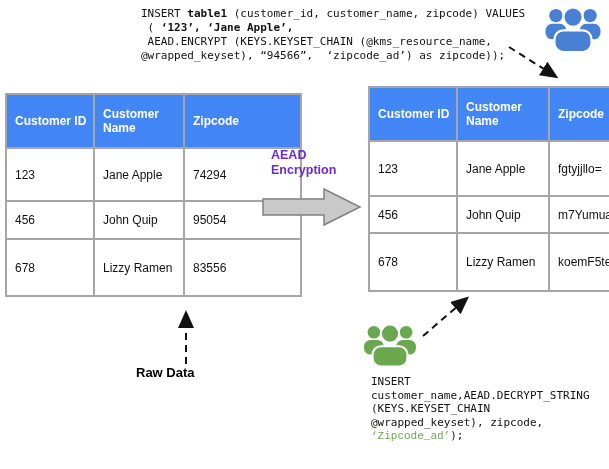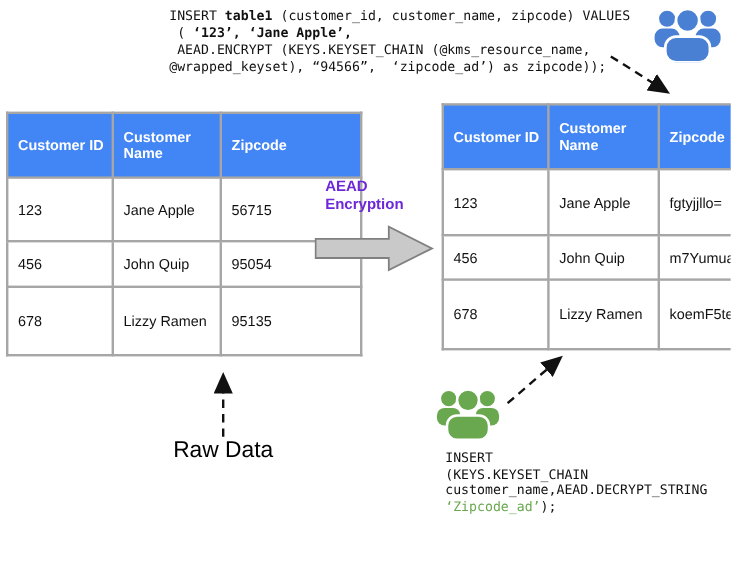--- a/index.html
+++ b/index.html
@@ -40,22 +40,22 @@
   table.enc thead tr{height:54px;}
   table.enc tbody tr:nth-child(1){height:55px;}
   table.enc tbody tr:nth-child(2){height:37px;}
   table.enc tbody tr:nth-child(3){height:58px;}
   
   .aead-label{
     position:absolute;left:271px;top:148px;width:82px;
     font-weight:bold;font-size:12.5px;line-height:15px;color:#6d28d9;
   }
   .raw-label{
-    position:absolute;left:136px;top:365px;width:100px;text-align:center;
-    font-weight:normal;font-size:19px;color:#000;
+    position:absolute;left:136px;top:365px;width:100px;
+    font-weight:bold;font-size:13px;color:#000;
   }
   
   .users{position:absolute;}
   .users svg{display:block;width:100%;height:100%;}
   .users.blue{left:542px;top:0px;width:62px;height:52px;color:var(--users-blue,#4a80d4);}
   .users.green{left:362px;top:315px;width:56px;height:54px;color:var(--users-green,#6aa84f);}
   .block-arrow{position:absolute;left:262px;top:186px;width:100px;height:42px;}
   .overlay{position:absolute;left:0;top:0;pointer-events:none;}
 </style>
 </head>
@@ -83,31 +83,31 @@
         <tr>
           <th>Customer ID</th>
           <th>Customer Name</th>
           <th>Zipcode</th>
         </tr>
       </thead>
       <tbody>
         <tr>
           <td>123</td>
           <td>Jane Apple</td>
-          <td>56715</td>
+          <td>74294</td>
         </tr>
         <tr>
           <td>456</td>
           <td>John Quip</td>
           <td>95054</td>
         </tr>
         <tr>
           <td>678</td>
           <td>Lizzy Ramen</td>
-          <td>95135</td>
+          <td>83556</td>
         </tr>
       </tbody>
     </table>
 
   <table class="dtbl enc">
       <thead>
         <tr>
           <th>Customer ID</th>
           <th>Customer Name</th>
           <th>Zipcode</th>
@@ -147,21 +147,21 @@
         <circle cx="17" cy="21" r="9"></circle>
         <rect x="3" y="32" width="28" height="21" rx="9"></rect>
         <circle cx="63" cy="21" r="9"></circle>
         <rect x="49" y="32" width="28" height="21" rx="9"></rect>
         <circle cx="40" cy="23" r="13" stroke="#fff" stroke-width="3"></circle>
         <rect x="15" y="41" width="50" height="29" rx="12" stroke="#fff" stroke-width="3"></rect>
       </g>
     </svg>
   </div>
 
-  <div class="code select"><div><span>INSERT</span></div><div><span>(KEYS.KEYSET_CHAIN</span></div><div><span>customer_name,AEAD.DECRYPT_STRING</span></div><div><span style="color: rgb(106, 168, 79);">‘Zipcode_ad’</span><span>);</span></div></div>
+  <div class="code select"><div><span>INSERT</span></div><div><span>customer_name,AEAD.DECRYPT_STRING</span></div><div><span>(KEYS.KEYSET_CHAIN</span></div><div><span>@wrapped_keyset), zipcode,</span></div><div><span style="color: rgb(106, 168, 79); font-family: Liberation Mono, monospace;">‘Zipcode_ad’</span><span>);</span></div></div>
 
   <svg class="overlay" width="609" height="469">
     <defs>
       <marker id="ah" markerWidth="9" markerHeight="8" refX="7" refY="4" orient="auto">
         <path d="M0,0 L9,4 L0,8 z" fill="#111"></path>
       </marker>
     </defs>
     <line x1="509" y1="47" x2="555" y2="76" stroke="#111" stroke-width="2" stroke-dasharray="7 5" marker-end="url(#ah)"></line>
     <line x1="186" y1="364" x2="186" y2="314" stroke="#111" stroke-width="2" stroke-dasharray="7 5" marker-end="url(#ah)"></line>
     <line x1="423" y1="336" x2="466" y2="299" stroke="#111" stroke-width="2" stroke-dasharray="7 5" marker-end="url(#ah)"></line>

